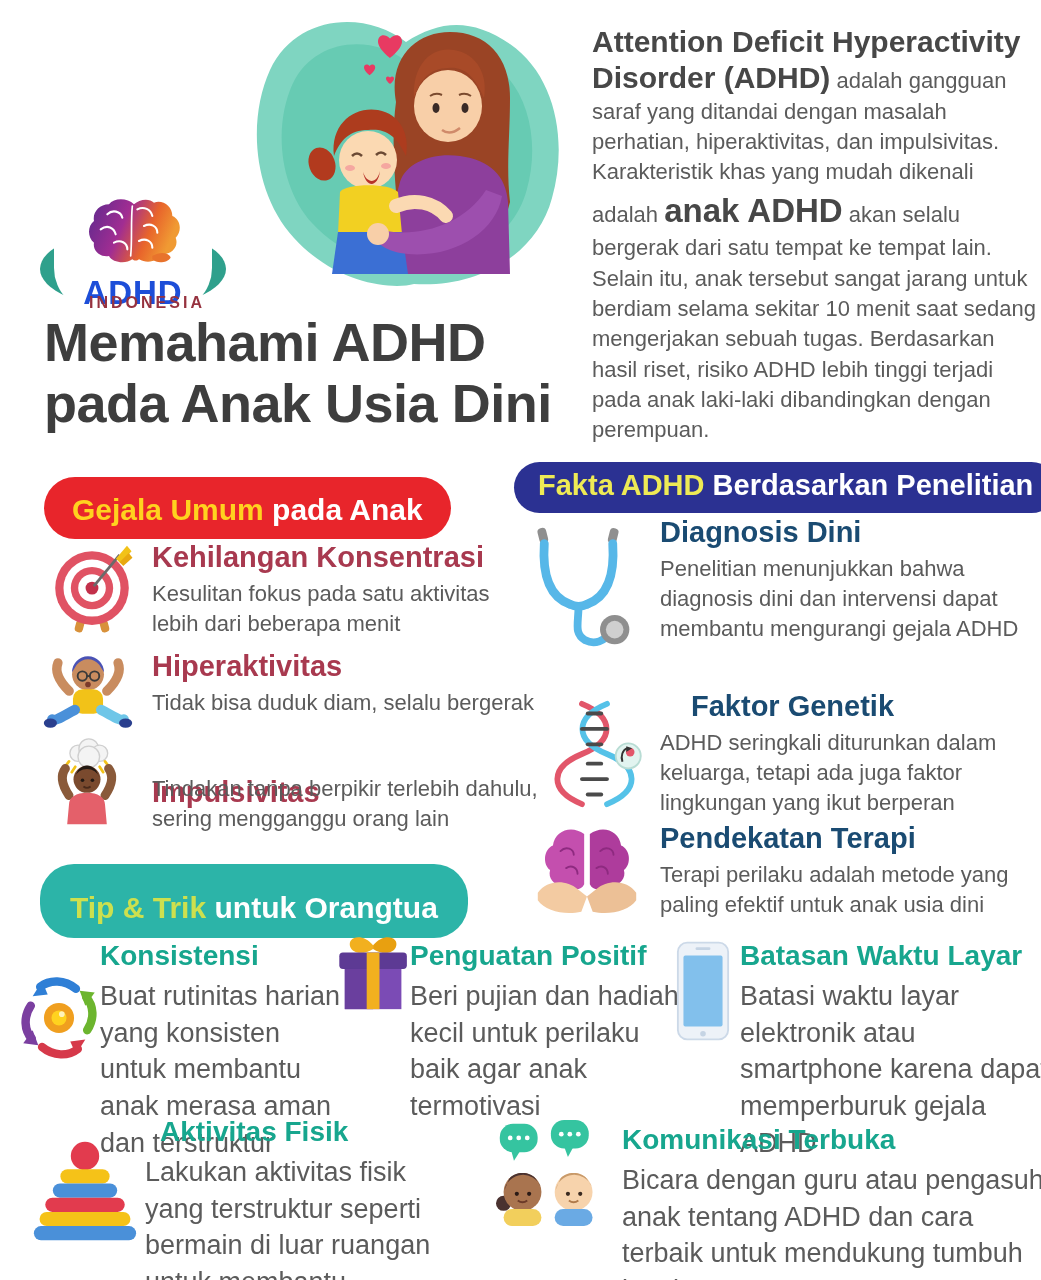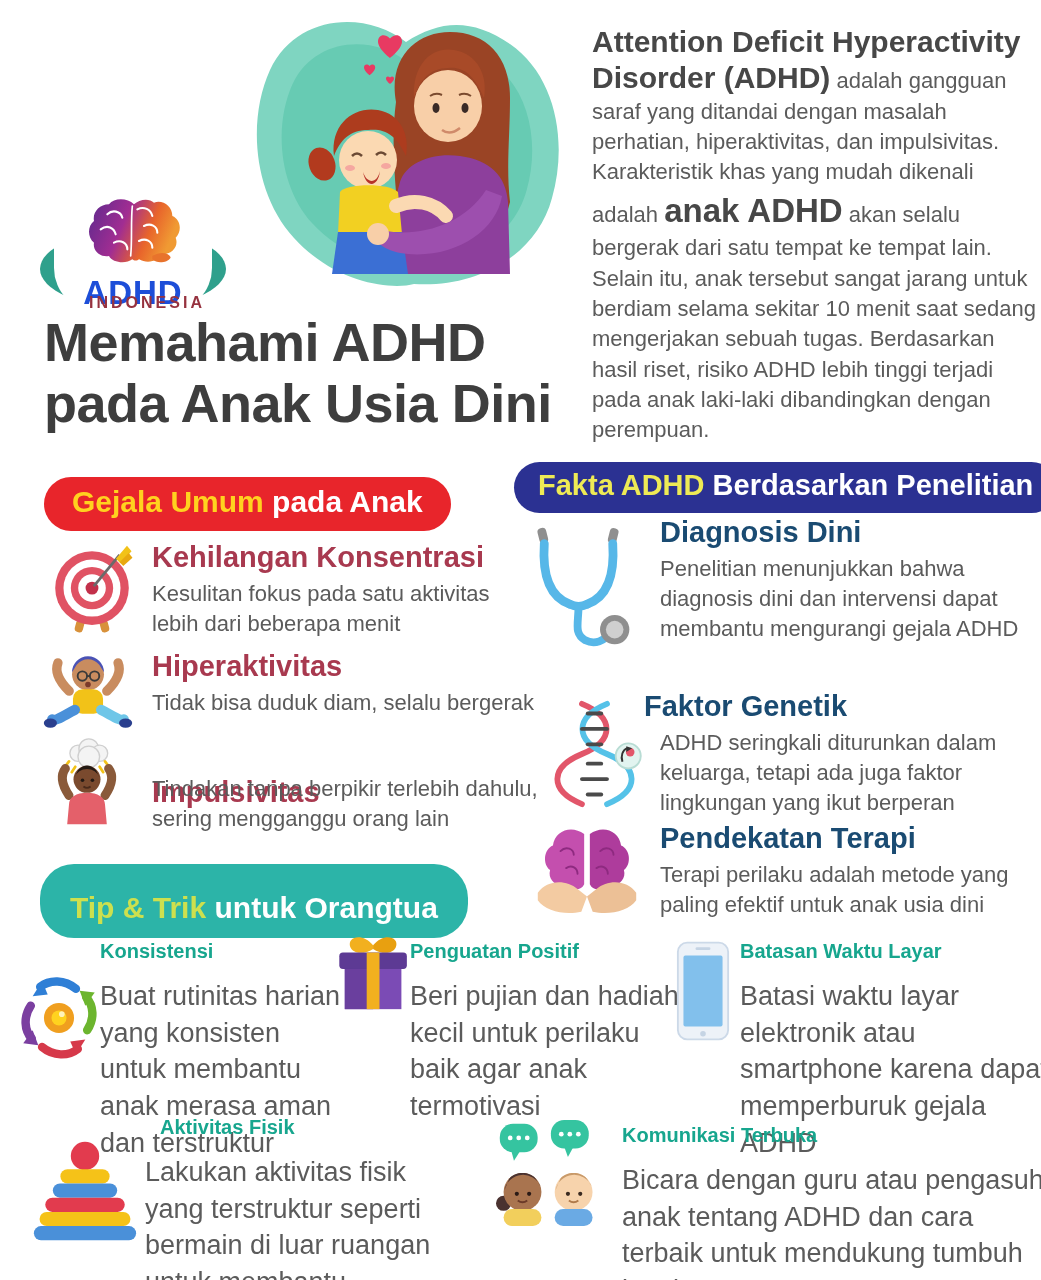--- a/index.html
+++ b/index.html
@@ -19,32 +19,32 @@
   .intro .big{font-size:33px;font-weight:800;color:#474747;}
   
   .logo{left:38px;top:190px;width:200px;height:126px;}
   .logo .ring{position:absolute;left:2px;top:40px;width:186px;height:78px;border-radius:50%;background:#2fa08c;}
   .logo .card{position:absolute;left:16px;top:0px;width:158px;height:122px;border-radius:44px;background:#fff;}
   .logo .brain{position:absolute;left:44px;top:6px;width:104px;height:70px;}
   .logo .brand{position:absolute;left:16px;top:84px;width:158px;text-align:center;font-size:33px;font-weight:800;color:#1d4ed8;letter-spacing:1px;}
   .logo .sub{position:absolute;left:30px;top:104px;width:158px;text-align:center;font-size:16px;font-weight:700;letter-spacing:3px;color:#96323f;}
   
   .badge{border-radius:34px;font-weight:800;white-space:nowrap;}
-  .badge-gejala{left:44px;top:477px;background:var(--red_badge);padding:8px 28px 12px;font-size:30px;}
+  .badge-gejala{left:44px;top:477px;background:var(--red_badge);padding:16px 28px 12px;font-size:30px;}
   .badge-fakta{left:514px;top:462px;background:var(--navy_badge);padding:7px 24px 11px;font-size:29px;}
   .badge-tips{left:40px;top:864px;background:var(--teal_badge);padding:27px 30px 13px;font-size:30px;}
   .hl-yellow{color:var(--badge_yellow);}
   .hl-paleyellow{color:var(--navy_yellow);}
   .hl-lime{color:var(--teal_yellow);}
   .badge .rest{color:#fff;}
   
   .item-title{font-weight:800;font-size:29px;white-space:nowrap;}
   .sym-title{color:var(--symptom_heading);}
   .fact-title{color:var(--fact_heading);}
-  .tip-title{color:var(--tip_heading);font-size:20px;}
+  .tip-title{color:var(--tip_heading);font-size:28px;}
   .desc{font-size:22px;line-height:1.36;color:var(--body_text);}
   .tip-desc{font-size:27px;}
   .icon svg{width:100%;height:100%;display:block;}
 </style>
 </head>
 <body>
 
 <div class="poster">
 
   <div class="abs icon" style="left:238px;top:6px;width:335px;height:296px;">
@@ -216,21 +216,21 @@
           <line x1="46" y1="66" x2="60" y2="66"></line>
         <line x1="40" y1="82" x2="66" y2="82"></line>
           <line x1="46" y1="98" x2="60" y2="98"></line>
       </g>
       <circle cx="88" cy="58" r="13" fill="#e2f4f0" stroke="#b8dcd4" stroke-width="2"></circle>
       <circle cx="90" cy="54" r="4.5" fill="#e2566a"></circle>
       <path d="M82 64 C80 58 82 52 87 50" stroke="#333" stroke-width="2" fill="none"></path>
       <polygon points="86,48 92,50 86,54" fill="#333"></polygon>
     </svg>
   </div>
-  <div class="abs item-title fact-title" style="left:644px;top:690px;">Faktor Genetik</div>
+  <div class="abs item-title fact-title" style="left:691px;top:690px;">Faktor Genetik</div>
   <div class="abs desc" style="left:660px;top:728px;width:382px;">ADHD seringkali diturunkan dalam keluarga, tetapi ada juga faktor lingkungan yang ikut berperan</div>
 
   <div class="abs icon" style="left:534px;top:820px;width:106px;height:100px;">
     <svg viewBox="0 0 112 100">
       <path d="M53 12 C40 2 22 8 20 24 C10 28 9 44 17 50 C14 60 24 69 34 65 C40 72 50 72 53 65 Z" fill="#c44fae"></path>
       <path d="M59 12 C72 2 90 8 92 24 C102 28 103 44 95 50 C98 60 88 69 78 65 C72 72 62 72 59 65 Z" fill="#ae3c9c"></path>
       <g stroke="#8e2a80" stroke-width="2" fill="none" stroke-linecap="round">
         <path d="M28 30 C34 24 42 28 42 34"></path>
           <path d="M70 30 C76 24 84 28 84 34"></path>
         <path d="M34 48 C40 44 46 48 46 54"></path>

